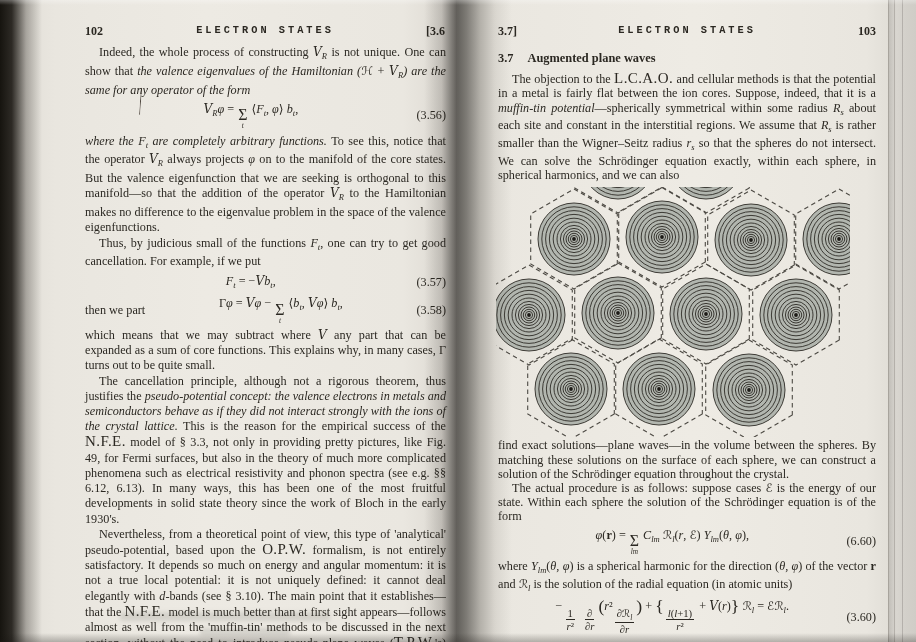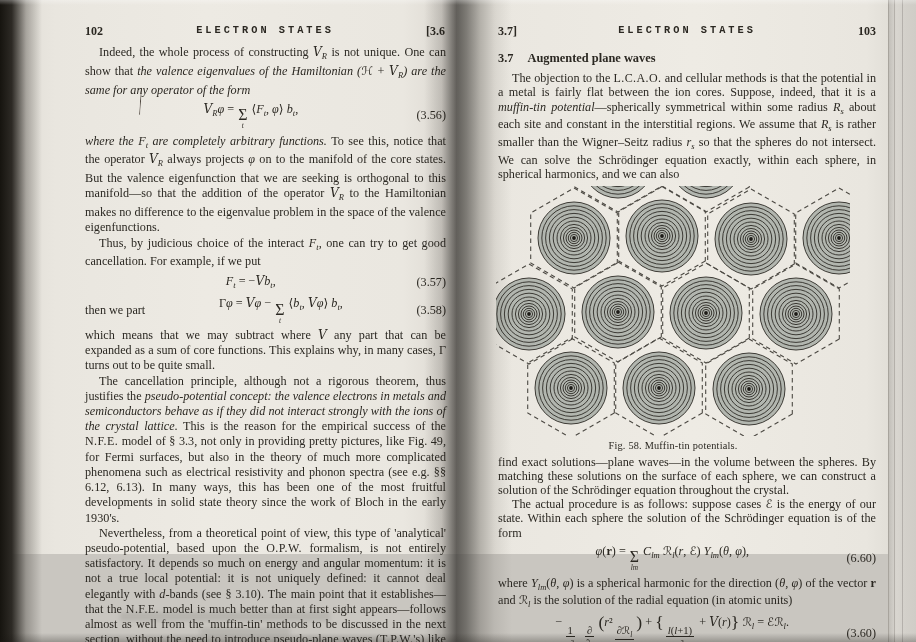--- a/index.html
+++ b/index.html
@@ -1,18 +1,18 @@
 <!DOCTYPE html>
 <html><head>
 <meta charset="utf-8">
 <style>
   html,body{margin:0;padding:0;background:#b9b6b0;}
   .book{position:relative;width:916px;height:642px;overflow:hidden;
         background:#c9c6c0;font-family:"Liberation Serif","DejaVu Serif",serif;color:#2b2822;}
-  .page{position:absolute;top:0;height:554px;}
+  .page{position:absolute;top:0;height:642px;}
   .page-left{left:0;width:458px;
     background:linear-gradient(90deg,#dcd9d2 0%,#e9e6df 12%,#edeae3 45%,#eae7e0 88%,#dad6cf 100%);}
   .page-right{left:458px;width:430px;
     background:linear-gradient(90deg,#d7d4cd 0%,#eae7e0 9%,#eeebe4 55%,#e9e6df 95%,#e2dfd8 100%);}
   .page-edge{position:absolute;top:0;left:888px;width:28px;height:642px;
     background:linear-gradient(90deg,#c2bfb9 0%,#d9d6d0 25%,#d3d0ca 60%,#cfccc6 100%);
     border-left:1px solid #a8a49d;}
   .edge-line{position:absolute;top:0;height:642px;width:1px;background:rgba(120,115,108,.35);}
   .spine-shadow{position:absolute;top:0;left:0;width:42px;height:642px;z-index:6;
     background:linear-gradient(90deg,#16140f 0%,#2d2a25 28%,rgba(70,66,60,.38) 62%,rgba(0,0,0,0) 100%);}
@@ -31,21 +31,21 @@
   .phead .lft{position:absolute;left:0;}
   .phead .rgt{position:absolute;right:0;}
 
   .body{position:absolute;top:45px;font-size:12.2px;text-align:justify;}
   .page-left .body{left:85px;width:361px;line-height:15.2px;}
   .page-right .body{left:40px;width:378px;line-height:14.2px;}
 
   .para{margin:0;}
   .para.ind{text-indent:14px;}
   .i{font-style:italic;}
-  .c{font-size:12px;letter-spacing:.4px;margin-top:18px;}
+  .c{font-size:15px;letter-spacing:.4px;margin-top:18px;}
   .v{font-family:"DejaVu Serif",serif;font-style:italic;}
   .l{font-family:"DejaVu Sans","DejaVu Serif",serif;font-size:.96em;}
   .is{font-style:italic;font-size:.70em;vertical-align:-2.6px;letter-spacing:0;}
   .br{font-weight:bold;}
   .big{font-size:1.45em;vertical-align:-.12em;}
   .sum{display:inline-flex;flex-direction:column;align-items:center;vertical-align:-.62em;line-height:1;margin:0 1px;}
   .sum .sg{font-size:1.3em;}
   .sum .sl{font-size:.60em;font-style:italic;margin-top:-1px;}
   .frac{display:inline-flex;flex-direction:column;align-items:center;vertical-align:-.70em;line-height:1.12;font-size:.88em;margin:0 2px;}
   .frac .fn{padding:0 2px;border-bottom:.8px solid #2b2822;}
@@ -80,21 +80,21 @@
     <div class="body">
         <div class="para ind"><span>Indeed, the whole process of constructing </span><span class="v">V</span><span class="is">R</span><span> is not unique. One can show that </span><span class="i">the valence eigenvalues of the Hamiltonian (</span><span class="l">ℋ</span><span class="i"> + </span><span class="v">V</span><span class="is">R</span><span class="i">) are the same for any operator of the form</span></div>
         <div class="eqrow">
           <span class="eqmain"><span class="v">V</span><span class="is">R</span><span class="i">φ</span><span> = </span><span class="sum">
               <span class="sg">Σ</span>
               <span class="sl">t</span>
             </span><span> ⟨</span><span class="i">F</span><span class="is">t</span><span>, </span><span class="i">φ</span><span>⟩ </span><span class="i">b</span><span class="is">t</span><span>,</span></span>
           <span class="eqnum">(3.56)</span>
         </div>
         <div class="para"><span class="i">where the </span><span class="i">F</span><span class="is">t</span><span class="i"> are completely arbitrary functions.</span><span> To see this, notice that the operator </span><span class="v">V</span><span class="is">R</span><span> always projects </span><span class="i">φ</span><span> on to the manifold of the core states. But the valence eigenfunction that we are seeking is orthogonal to this manifold—so that the addition of the operator </span><span class="v">V</span><span class="is">R</span><span> to the Hamiltonian makes no difference to the eigenvalue problem in the space of the valence eigenfunctions.</span></div>
-        <div class="para ind"><span>Thus, by judicious choice of the interact </span><span class="i">F</span><span class="is">t</span><span>, one can try to get good cancellation. For example, if we put</span></div>
+        <div class="para ind"><span>Thus, by judicious small of the functions </span><span class="i">F</span><span class="is">t</span><span>, one can try to get good cancellation. For example, if we put</span></div>
         <div class="eqrow">
           <span class="eqmain"><span class="i">F</span><span class="is">t</span><span> = −</span><span class="v">V</span><span class="i">b</span><span class="is">t</span><span>,</span></span>
           <span class="eqnum">(3.57)</span>
         </div>
         <div class="eqrow">
           <span class="eqlead">then we part</span>
           <span class="eqmain"><span>Γ</span><span class="i">φ</span><span> = </span><span class="v">V</span><span class="i">φ</span><span> − </span><span class="sum">
               <span class="sg">Σ</span>
               <span class="sl">t</span>
             </span><span> ⟨</span><span class="i">b</span><span class="is">t</span><span>, </span><span class="v">V</span><span class="i">φ</span><span>⟩ </span><span class="i">b</span><span class="is">t</span><span>,</span></span>
@@ -281,21 +281,20 @@
             <circle cx="253" cy="203" r="24.6" fill="none" stroke="#35332d" stroke-width="0.95"></circle>
             <circle cx="253" cy="203" r="20.8" fill="none" stroke="#35332d" stroke-width="0.95"></circle>
             <circle cx="253" cy="203" r="17" fill="none" stroke="#35332d" stroke-width="0.95"></circle>
             <circle cx="253" cy="203" r="13.6" fill="none" stroke="#35332d" stroke-width="0.95"></circle>
             <circle cx="253" cy="203" r="10.6" fill="none" stroke="#35332d" stroke-width="0.95"></circle>
             <circle cx="253" cy="203" r="8" fill="none" stroke="#35332d" stroke-width="0.95"></circle>
             <circle cx="253" cy="203" r="5.7" fill="none" stroke="#35332d" stroke-width="0.95"></circle>
             <circle cx="253" cy="203" r="3.6" fill="none" stroke="#35332d" stroke-width="0.95"></circle>
             <circle cx="253" cy="203" r="1.9" fill="#1d1b17"></circle>
           </svg>
-          <div class="figcaption">Fig. 58.  Muffin-tin potentials.</div>
         </div>
         <div class="para"><span>find exact solutions—plane waves—in the volume between the spheres. By matching these solutions on the surface of each sphere, we can construct a solution of the Schrödinger equation throughout the crystal.</span></div>
         <div class="para ind"><span>The actual procedure is as follows: suppose cases </span><span class="l">ℰ</span><span> is the energy of our state. Within each sphere the solution of the Schrödinger equation is of the form</span></div>
         <div class="eqrow">
           <span class="eqmain"><span class="i">φ</span><span>(</span><span class="br">r</span><span>) = </span><span class="sum">
               <span class="sg">Σ</span>
               <span class="sl">lm</span>
             </span><span> </span><span class="i">C</span><span class="is">lm</span><span> </span><span class="l">ℛ</span><span class="is">l</span><span>(</span><span class="i">r</span><span>, </span><span class="l">ℰ</span><span>) </span><span class="i">Y</span><span class="is">lm</span><span>(</span><span class="i">θ</span><span>, </span><span class="i">φ</span><span>),</span></span>
           <span class="eqnum">(6.60)</span>
         </div>

